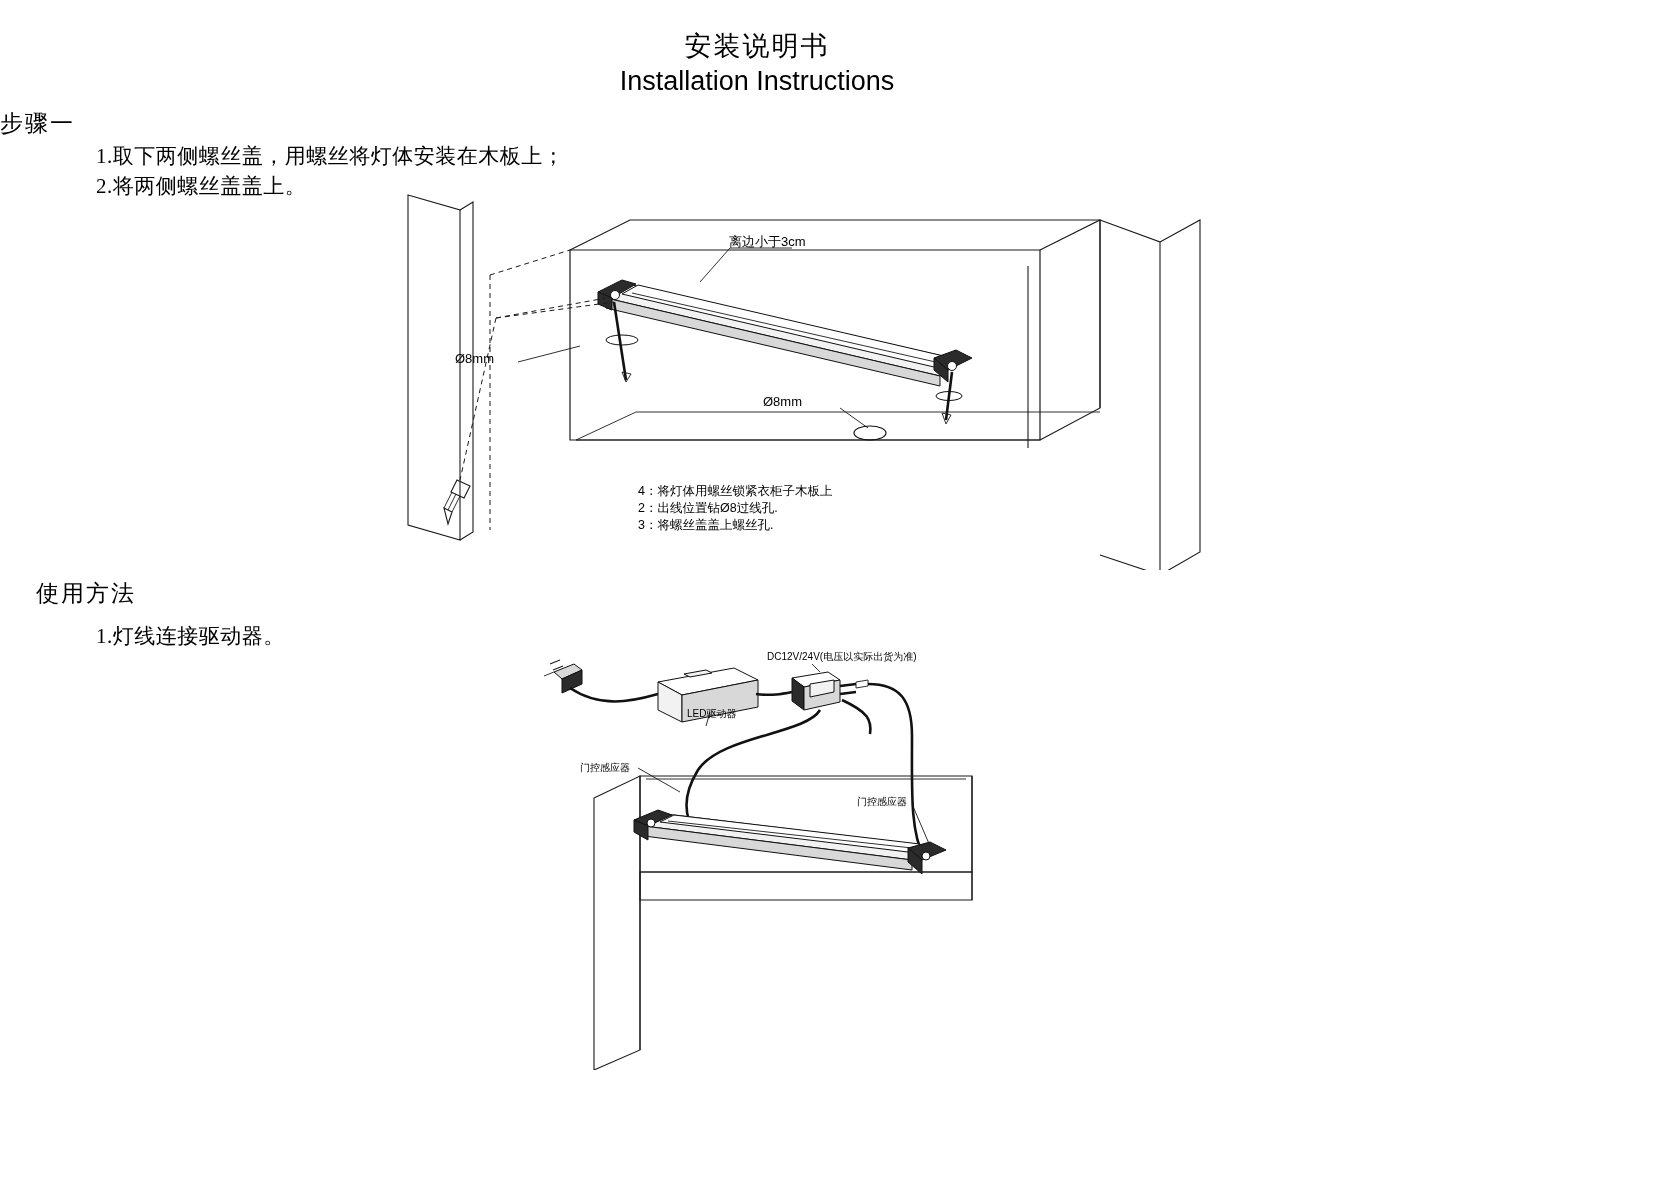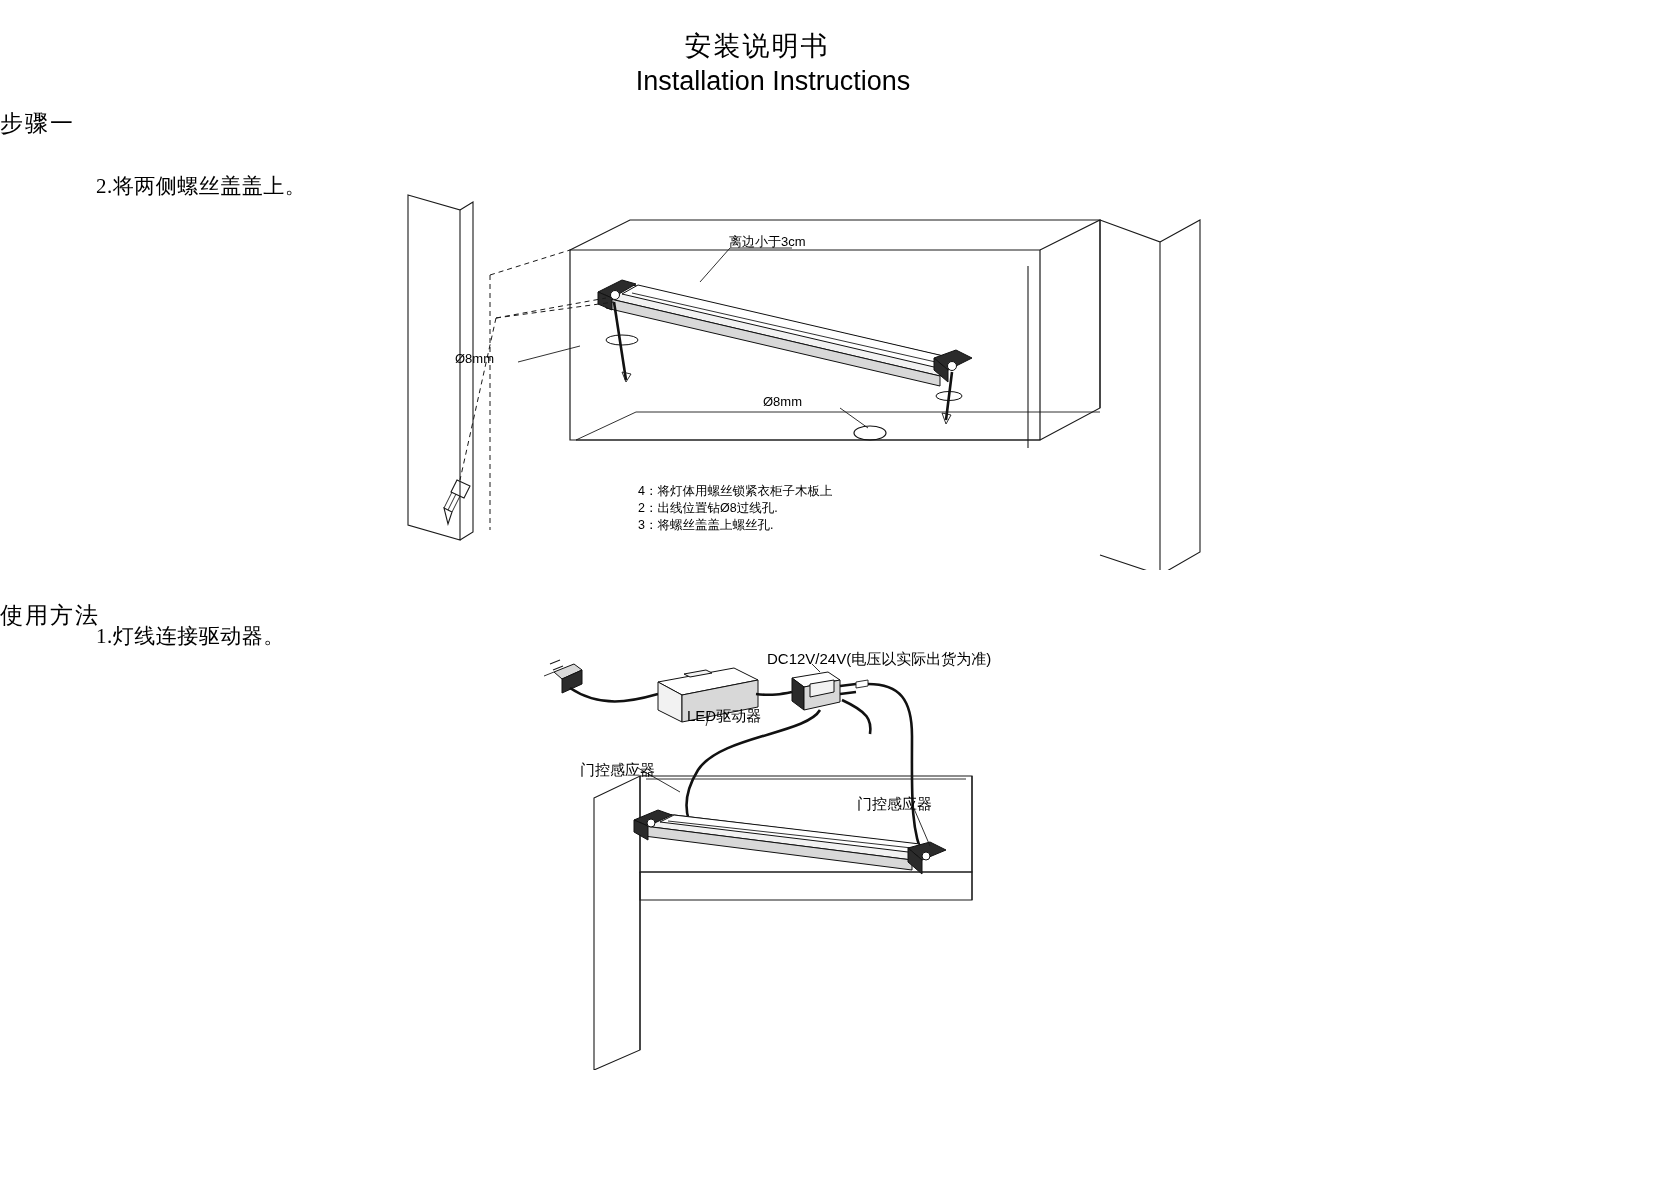--- a/index.html
+++ b/index.html
@@ -29,21 +29,20 @@
     top: 28px;
     letter-spacing: 2px;
   }
   .title-en {
     font-family: "Liberation Sans", sans-serif;
     font-size: 27px;
     text-align: center;
     width: 100%;
     left: 0;
     top: 66px;
-    margin-left: 16px;
   }
   .step-heading {
     font-family: "Liberation Serif", serif;
     font-size: 23px;
     width: 100%;
     left: 0;
     letter-spacing: 2px;
   }
   .body-line {
     font-family: "Liberation Serif", serif;
@@ -51,21 +50,21 @@
     letter-spacing: 0.5px;
     white-space: nowrap;
   }
   .callout {
     font-family: "Liberation Sans", sans-serif;
     font-size: 13px;
     white-space: nowrap;
   }
   .callout-small {
     font-family: "Liberation Sans", sans-serif;
-    font-size: 15px;
+    font-size: 10px;
     white-space: nowrap;
   }
   .note-list {
     font-family: "Liberation Sans", sans-serif;
     font-size: 12.5px;
     line-height: 17px;
     white-space: nowrap;
   }
   svg { display: block; }
   .ln { fill: none; stroke: #1a1a1a; stroke-width: 1.1; }
@@ -81,20 +80,21 @@
 </head>
 <body>
 
 <div id="page">
 
   <div class="abs title-cn">安装说明书</div>
   <div class="abs title-en">Installation Instructions</div>
 
   <div class="abs step-heading" style="top:108px;">步骤一</div>
 
+  <div class="abs body-line" style="left:96px; top:142px;">1.取下两侧螺丝盖，用螺丝将灯体安装在木板上；</div>
   <div class="abs body-line" style="left:96px; top:172px;">2.将两侧螺丝盖盖上。</div>
 
   <div class="abs" style="left:400px; top:180px; width:1000px; height:390px;">
     <svg width="1000" height="390" viewBox="0 0 1000 390">
 
       <path class="ln" d="M8 15 L60 30 L60 360 L8 345 Z"></path>
       <path class="ln" d="M60 30 L73 22 L73 352 L60 360"></path>
 
       <path class="ln-dash" d="M90 95 L90 350"></path>
       <path class="ln-dash" d="M90 95 L170 70"></path>
@@ -158,21 +158,21 @@
   </div>
 
   <div class="abs callout" style="left:729px; top:233px;">离边小于3cm</div>
   <div class="abs callout" style="left:455px; top:351px;">Ø8mm</div>
   <div class="abs callout" style="left:763px; top:394px;">Ø8mm</div>
 
   <div class="abs note-list" style="left:638px; top:483px;">4：将灯体用螺丝锁紧衣柜子木板上</div>
   <div class="abs note-list" style="left:638px; top:500px;">2：出线位置钻Ø8过线孔.</div>
   <div class="abs note-list" style="left:638px; top:517px;">3：将螺丝盖盖上螺丝孔.</div>
 
-  <div class="abs step-heading" style="top:600px;">使用方法</div>
+  <div class="abs step-heading" style="top:578px;padding-left:36px;">使用方法</div>
   <div class="abs body-line" style="left:96px; top:622px;">1.灯线连接驱动器。</div>
 
   <div class="abs" style="left:520px; top:650px; width:560px; height:420px;">
     <svg width="560" height="420" viewBox="0 0 560 420">
 
       <g>
         <path class="fill-mid" d="M34 22 L54 14 L62 20 L42 29 Z"></path>
         <path class="fill-dark" d="M42 29 L62 20 L62 34 L42 43 Z"></path>
         <path class="ln" d="M30 14 L40 10"></path>
         <path class="ln" d="M33 20 L43 16"></path>

